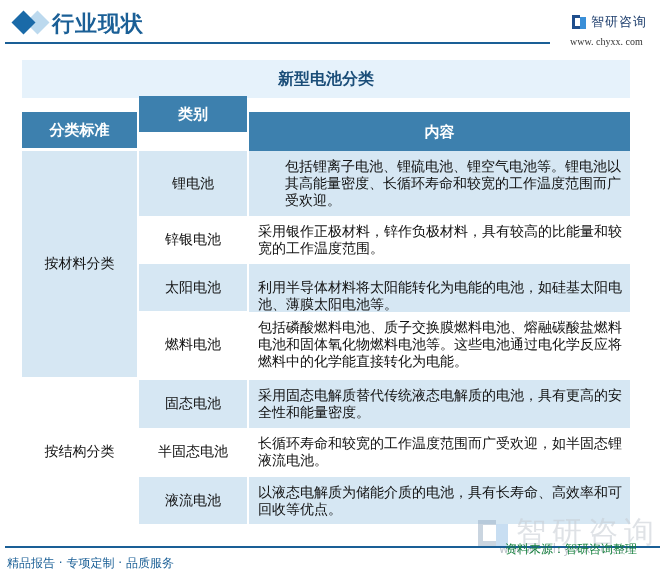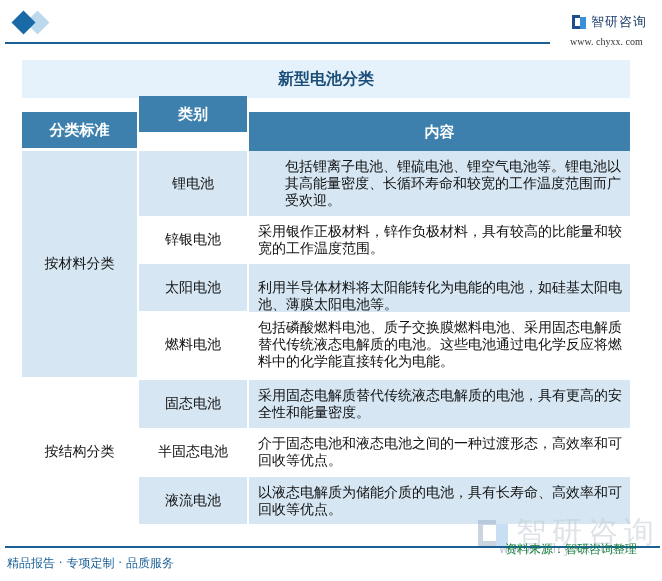--- a/index.html
+++ b/index.html
@@ -41,20 +41,21 @@
   .wm-text { font-size:30px; color:#c6ccd3; letter-spacing:6px; }
   .source { position:absolute; left:505px; top:541px; font-size:12px; color:#15803d; background:transparent; }
   .wm-url { position:absolute; left:452px; top:542px; font-size:12px; color:#c0c6cc; letter-spacing:3px;margin-left:47px; }
 </style>
 </head>
 <body>
 
 <div class="header">
   <div class="diamond d2"></div>
   <div class="diamond d1"></div>
+  <div class="page-title">行业现状</div>
   <div class="title-line"></div>
   <div class="logo">
     <div class="logo-icon">
         <div class="a"></div>
         <div class="b"></div>
       </div>
     <span class="logo-text">智研咨询</span>
   </div>
   <div class="logo-url">www. chyxx. com</div>
 </div>
@@ -72,29 +73,29 @@
 <div class="cell shade center" style="left:139px;top:151px;width:108px;height:65px;">锂电池</div>
 <div class="cell shade content" style="left:249px;top:151px;width:381px;height:65px;padding-left:36px;">包括锂离子电池、锂硫电池、锂空气电池等。锂电池以其高能量密度、长循环寿命和较宽的工作温度范围而广受欢迎。</div>
 
 <div class="cell plain center" style="left:139px;top:217px;width:108px;height:46px;">锌银电池</div>
 <div class="cell plain content" style="left:249px;top:217px;width:381px;height:46px;">采用银作正极材料，锌作负极材料，具有较高的比能量和较宽的工作温度范围。</div>
 
 <div class="cell shade center" style="left:139px;top:264px;width:108px;height:47px;">太阳电池</div>
 <div class="cell shade content" style="left:249px;top:264px;width:381px;height:64px;">利用半导体材料将太阳能转化为电能的电池，如硅基太阳电池、薄膜太阳电池等。</div>
 
 <div class="cell plain center" style="left:139px;top:312px;width:108px;height:65px;">燃料电池</div>
-<div class="cell plain content" style="left:249px;top:312px;width:381px;height:65px;">包括磷酸燃料电池、质子交换膜燃料电池、采用固态电解质替代传统液态电解质的电池。这些电池通过电化学反应将燃料中的化学能直接转化为电能。</div>
+<div class="cell plain content" style="left:249px;top:312px;width:381px;height:65px;">包括磷酸燃料电池、质子交换膜燃料电池、熔融碳酸盐燃料电池和固体氧化物燃料电池等。这些电池通过电化学反应将燃料中的化学能直接转化为电能。</div>
 
 <div class="cell plain center" style="left:22px;top:379px;width:115px;height:145px;">按结构分类</div>
 
 <div class="cell shade center" style="left:139px;top:380px;width:108px;height:48px;">固态电池</div>
 <div class="cell shade content" style="left:249px;top:380px;width:381px;height:48px;">采用固态电解质替代传统液态电解质的电池，具有更高的安全性和能量密度。</div>
 
 <div class="cell plain center" style="left:139px;top:429px;width:108px;height:46px;">半固态电池</div>
-<div class="cell plain content" style="left:249px;top:429px;width:381px;height:46px;">介于固态电池和液态电池之间的一种过渡形态，高效率和可回收等优点。</div>
+<div class="cell plain content" style="left:249px;top:429px;width:381px;height:46px;">长循环寿命和较宽的工作温度范围而广受欢迎，如半固态锂液流电池。</div>
 
 <div class="cell shade center" style="left:139px;top:477px;width:108px;height:47px;">液流电池</div>
 <div class="cell shade content" style="left:249px;top:477px;width:381px;height:47px;">以液态电解质为储能介质的电池，具有长寿命、高效率和可回收等优点。</div>
 
 <div class="wm-logo">
   <div class="wm-icon">
       <div class="a"></div>
       <div class="b"></div>
     </div>
   <span class="wm-text">智研咨询</span>

